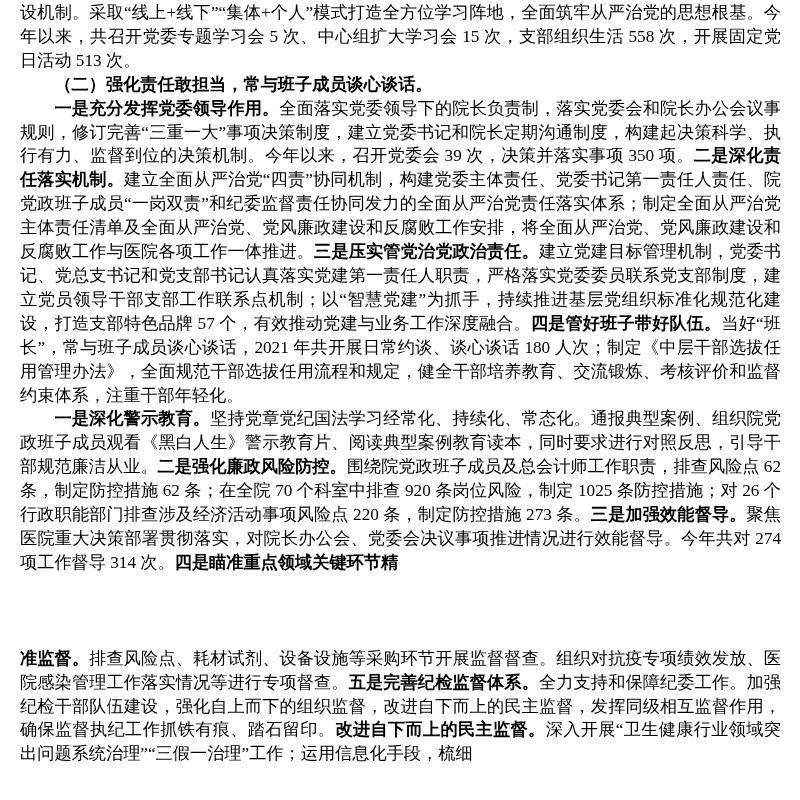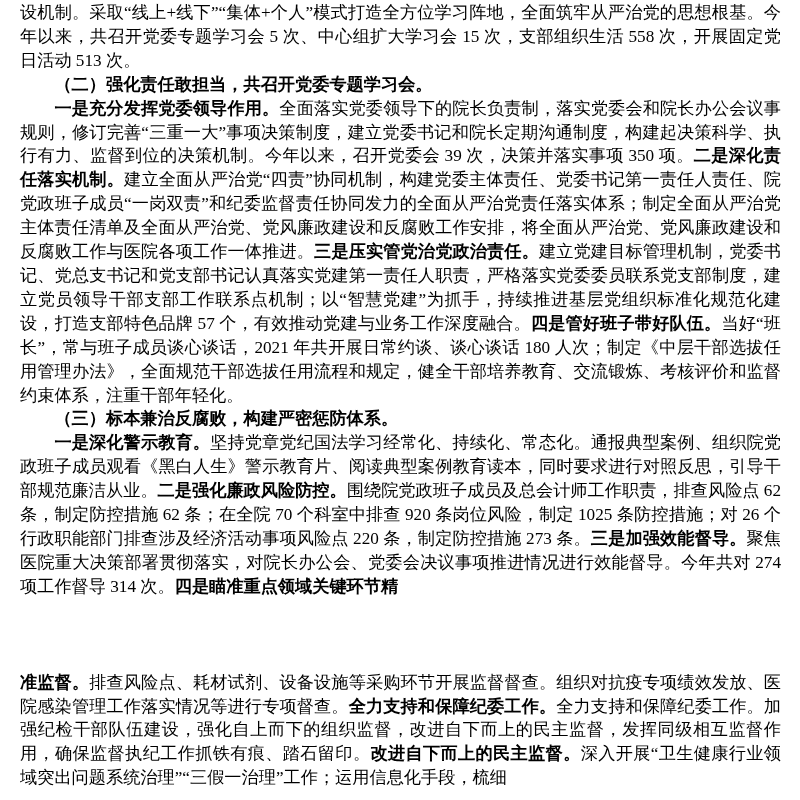--- a/index.html
+++ b/index.html
@@ -32,22 +32,21 @@
     font-weight: 700;
   }
   .page-gap { height: 72px; }
 </style>
 </head>
 <body>
 
 <div class="doc">
   <section class="page-fragment">
       <p class=""><span class="seg">设机制。采取“线上+线下”“集体+个人”模式打造全方位学习阵地，全面筑牢从严治党的思想根基。今年以来，共召开党委专题学习会 5 次、中心组扩大学习会 15 次，支部组织生活 558 次，开展固定党日活动 513 次。</span></p>
-      <p class="indent"><span class="seg bold">（二）强化责任敢担当，共召开党委专题学习会。</span></p>
+      <p class="indent"><span class="seg bold">（二）强化责任敢担当，常与班子成员谈心谈话。</span></p>
       <p class="indent"><span class="seg bold">一是充分发挥党委领导作用。</span><span class="seg">全面落实党委领导下的院长负责制，落实党委会和院长办公会议事规则，修订完善“三重一大”事项决策制度，建立党委书记和院长定期沟通制度，构建起决策科学、执行有力、监督到位的决策机制。今年以来，召开党委会 39 次，决策并落实事项 350 项。</span><span class="seg bold">二是深化责任落实机制。</span><span class="seg">建立全面从严治党“四责”协同机制，构建党委主体责任、党委书记第一责任人责任、院党政班子成员“一岗双责”和纪委监督责任协同发力的全面从严治党责任落实体系；制定全面从严治党主体责任清单及全面从严治党、党风廉政建设和反腐败工作安排，将全面从严治党、党风廉政建设和反腐败工作与医院各项工作一体推进。</span><span class="seg bold">三是压实管党治党政治责任。</span><span class="seg">建立党建目标管理机制，党委书记、党总支书记和党支部书记认真落实党建第一责任人职责，严格落实党委委员联系党支部制度，建立党员领导干部支部工作联系点机制；以“智慧党建”为抓手，持续推进基层党组织标准化规范化建设，打造支部特色品牌 57 个，有效推动党建与业务工作深度融合。</span><span class="seg bold">四是管好班子带好队伍。</span><span class="seg">当好“班长”，常与班子成员谈心谈话，2021 年共开展日常约谈、谈心谈话 180 人次；制定《中层干部选拔任用管理办法》，全面规范干部选拔任用流程和规定，健全干部培养教育、交流锻炼、考核评价和监督约束体系，注重干部年轻化。</span></p>
-      <p class="indent"><span class="seg bold">（三）标本兼治反腐败，构建严密惩防体系。</span></p>
       <p class="indent"><span class="seg bold">一是深化警示教育。</span><span class="seg">坚持党章党纪国法学习经常化、持续化、常态化。通报典型案例、组织院党政班子成员观看《黑白人生》警示教育片、阅读典型案例教育读本，同时要求进行对照反思，引导干部规范廉洁从业。</span><span class="seg bold">二是强化廉政风险防控。</span><span class="seg">围绕院党政班子成员及总会计师工作职责，排查风险点 62 条，制定防控措施 62 条；在全院 70 个科室中排查 920 条岗位风险，制定 1025 条防控措施；对 26 个行政职能部门排查涉及经济活动事项风险点 220 条，制定防控措施 273 条。</span><span class="seg bold">三是加强效能督导。</span><span class="seg">聚焦医院重大决策部署贯彻落实，对院长办公会、党委会决议事项推进情况进行效能督导。今年共对 274 项工作督导 314 次。</span><span class="seg bold">四是瞄准重点领域关键环节精</span></p>
     </section>
   <div class="page-gap"></div>
   <section class="page-fragment">
-      <p class=""><span class="seg bold">准监督。</span><span class="seg">排查风险点、耗材试剂、设备设施等采购环节开展监督督查。组织对抗疫专项绩效发放、医院感染管理工作落实情况等进行专项督查。</span><span class="seg bold">全力支持和保障纪委工作。</span><span class="seg">全力支持和保障纪委工作。加强纪检干部队伍建设，强化自上而下的组织监督，改进自下而上的民主监督，发挥同级相互监督作用，确保监督执纪工作抓铁有痕、踏石留印。</span><span class="seg bold">改进自下而上的民主监督。</span><span class="seg">深入开展“卫生健康行业领域突出问题系统治理”“三假一治理”工作；运用信息化手段，梳细</span></p>
+      <p class=""><span class="seg bold">准监督。</span><span class="seg">排查风险点、耗材试剂、设备设施等采购环节开展监督督查。组织对抗疫专项绩效发放、医院感染管理工作落实情况等进行专项督查。</span><span class="seg bold">五是完善纪检监督体系。</span><span class="seg">全力支持和保障纪委工作。加强纪检干部队伍建设，强化自上而下的组织监督，改进自下而上的民主监督，发挥同级相互监督作用，确保监督执纪工作抓铁有痕、踏石留印。</span><span class="seg bold">改进自下而上的民主监督。</span><span class="seg">深入开展“卫生健康行业领域突出问题系统治理”“三假一治理”工作；运用信息化手段，梳细</span></p>
     </section>
 </div>
 
 </body></html>

